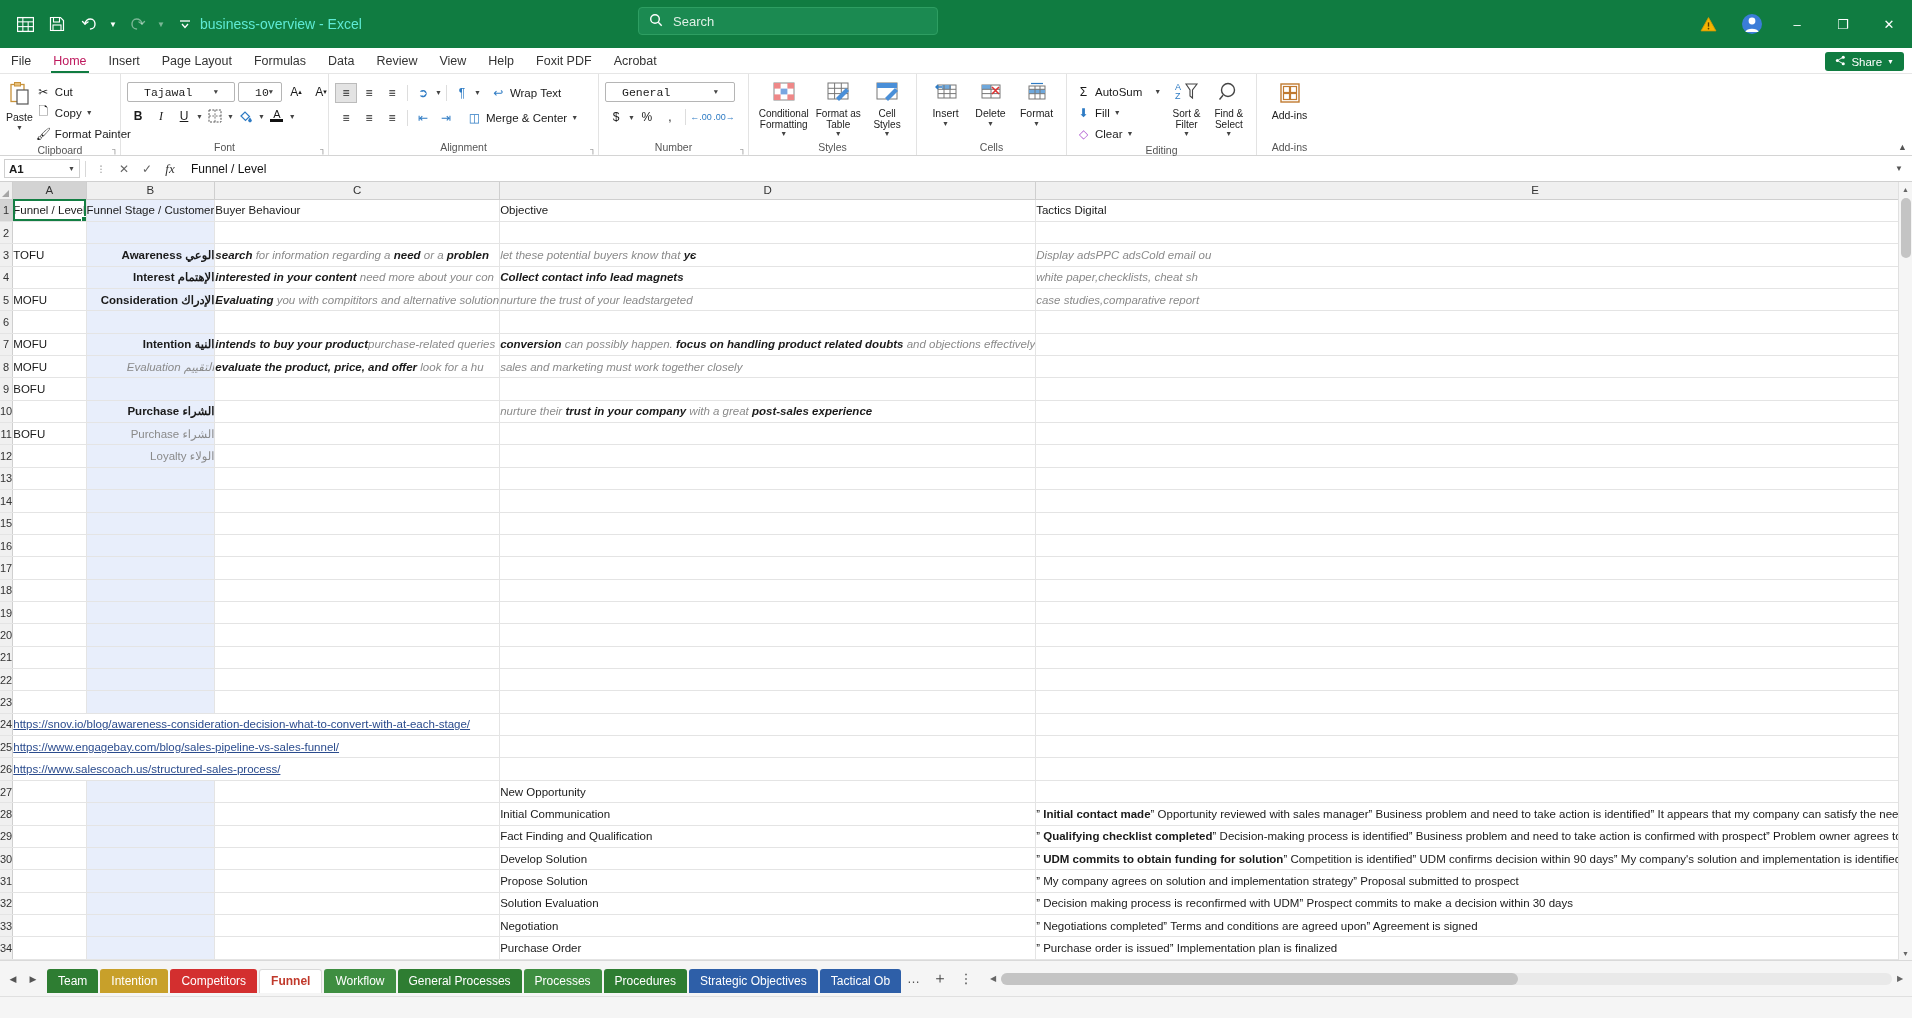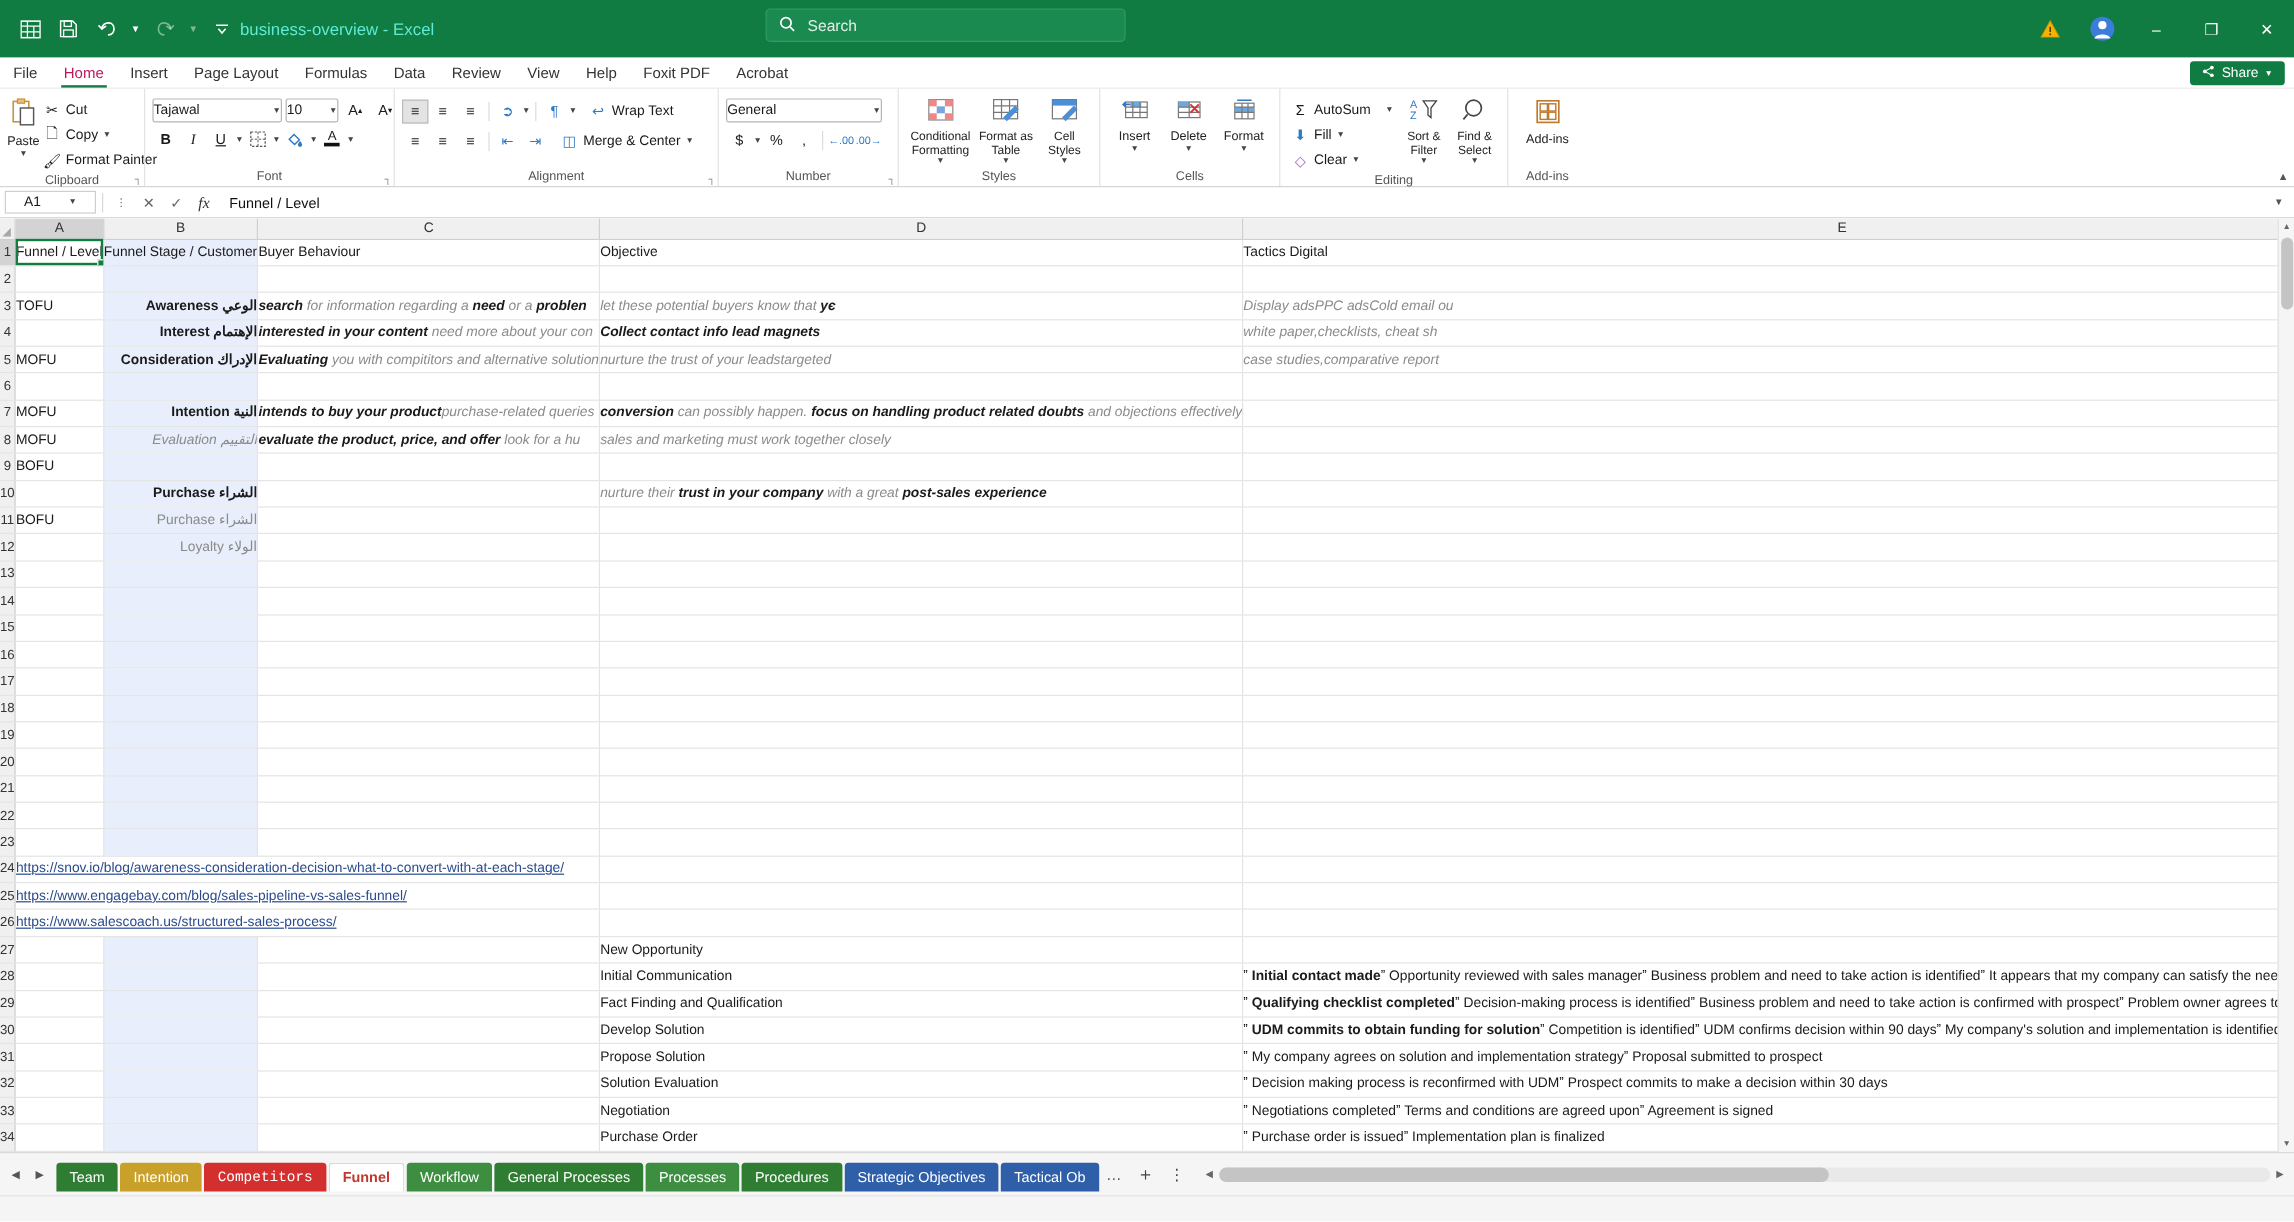--- a/index.html
+++ b/index.html
@@ -55,28 +55,28 @@
            padding-top:4px; gap:2px; text-align:center; line-height:1.1; }
   .bigbtn .gl{ font-size:20px; line-height:20px; }
   .bigbtn .lbl{ font-size:10.5px; color:#222; }
   .bigbtn .cv{ font-size:7px; color:#444; margin-top:-2px; }
 
   .smallrow{ display:flex; align-items:center; gap:4px; height:21px; padding:0 3px; white-space:nowrap; }
   .smallrow .gl{ font-size:12px; width:15px; text-align:center; }
   .caret{ font-size:7px; color:#444; }
 
   .ctrlbox{ border:1px solid #b5b5b5; background:#fff; height:20px; display:flex; align-items:center;
-            justify-content:space-between; padding:0 0; font-size:11.5px; border-radius:2px; }
+            justify-content:space-between; padding:0 16px; font-size:11.5px; border-radius:2px;font-family:Liberation Mono, monospace; }
   .iconbtn{ width:22px; height:20px; display:flex; align-items:center; justify-content:center; font-size:12px; }
 
   
   .fbar{ height:26px; background:#fff; display:flex; align-items:center; border-bottom:1px solid #d0d0d0;
          padding:0 4px; gap:3px; }
   .namebox{ width:76px; height:19px; border:1px solid #cfcfcf; background:#fff; display:flex;
-            align-items:center; justify-content:space-between; padding:0 15px; font-size:11.5px; }
+            align-items:center; justify-content:space-between; padding:0 4px; font-size:11.5px;font-weight:bold; }
   .fb-sep{ width:1px; height:16px; background:#d8d8d8; margin:0 2px; }
   .fb-ic{ width:20px; height:20px; display:flex; align-items:center; justify-content:center;
           font-size:12px; color:#666; }
   .fb-ic.fx{ font-style:italic; font-family:"Liberation Serif", serif; font-size:13px; color:#333; }
   .fb-input{ flex:1; height:20px; display:flex; align-items:center; padding-left:8px;
              font-size:12px; color:#111; overflow:hidden; white-space:nowrap; }
   .fb-expand{ width:18px; text-align:center; font-size:8px; color:#555; }
 
   
   .gridwrap{ position:relative; height:calc(1018px - 48px - 26px - 82px - 26px - 36px - 22px);
@@ -842,21 +842,21 @@
 </div>
 
 <div class="tabbar">
   <div class="navarrows">
     <span>◀</span>
     <span>▶</span>
   </div>
   <div id="tabs-container" style="display:flex;align-items:center;gap:2px">
       <div class="stab" style="background: rgb(46, 125, 50);">Team</div>
       <div class="stab" style="background: rgb(200, 160, 42);">Intention</div>
-      <div class="stab" style="background: rgb(211, 47, 47); font-family: Liberation Mono, monospace;">Competitors</div>
+      <div class="stab" style="background: rgb(211, 47, 47);">Competitors</div>
       <div class="stab active">Funnel</div>
       <div class="stab" style="background: rgb(62, 142, 65);">Workflow</div>
       <div class="stab" style="background: rgb(46, 125, 50);">General Processes</div>
       <div class="stab" style="background: rgb(62, 142, 65);">Processes</div>
       <div class="stab" style="background: rgb(46, 125, 50);">Procedures</div>
       <div class="stab" style="background: rgb(46, 95, 168);">Strategic Objectives</div>
       <div class="stab" style="background: rgb(46, 95, 168);">Tactical Ob</div>
     </div>
   <div class="tab-ellipsis">…</div>
   <div class="tab-add">＋</div>

